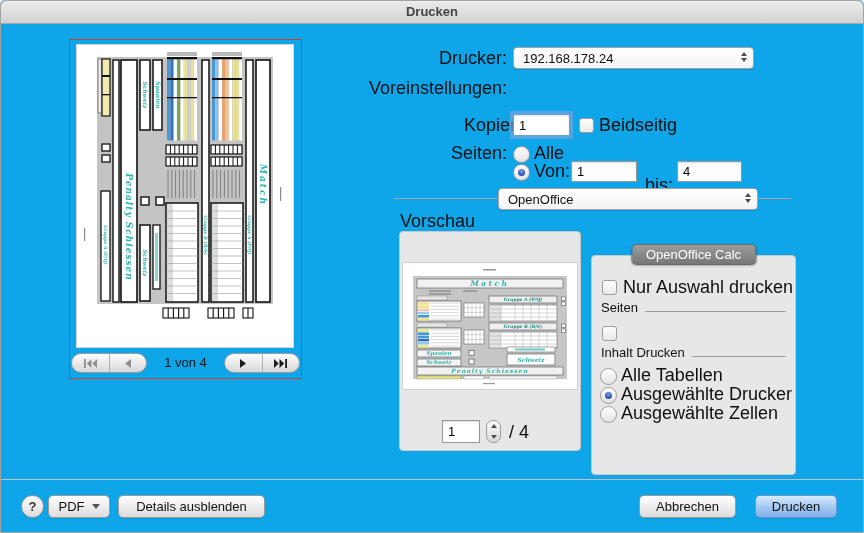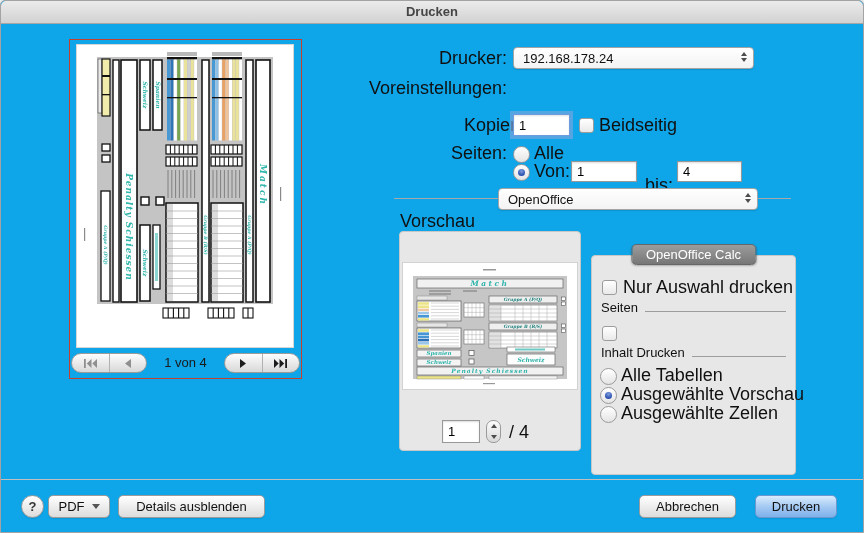--- a/index.html
+++ b/index.html
@@ -330,21 +330,21 @@
       <span class="rule"></span>
     </div>
     <span class="chk" style="left:10px;top:70px;"></span>
     <div class="group-row" style="top:89px;">
       <span>Inhalt Drucken</span>
       <span class="rule"></span>
     </div>
     <span class="radio" style="left:8px;top:112px;"></span>
     <span class="lbl" style="left:29px;top:110px;line-height:19px;">Alle Tabellen</span>
     <span class="radio on" style="left:8px;top:131px;"></span>
-    <span class="lbl" style="left:29px;top:129px;line-height:19px;">Ausgewählte Vorschau</span>
+    <span class="lbl" style="left:29px;top:129px;line-height:19px;">Ausgewählte Drucker</span>
     <span class="radio" style="left:8px;top:150px;"></span>
     <span class="lbl" style="left:29px;top:148px;line-height:19px;">Ausgewählte Zellen</span>
   </div>
 
   <div class="footer-sep"></div>
   <button class="btn round" style="left:20px;top:494px;">?</button>
   <button class="btn" style="left:47px;top:494px;width:62px;">
     <span>PDF</span>
     <span class="pdf-tri"></span>
   </button>

